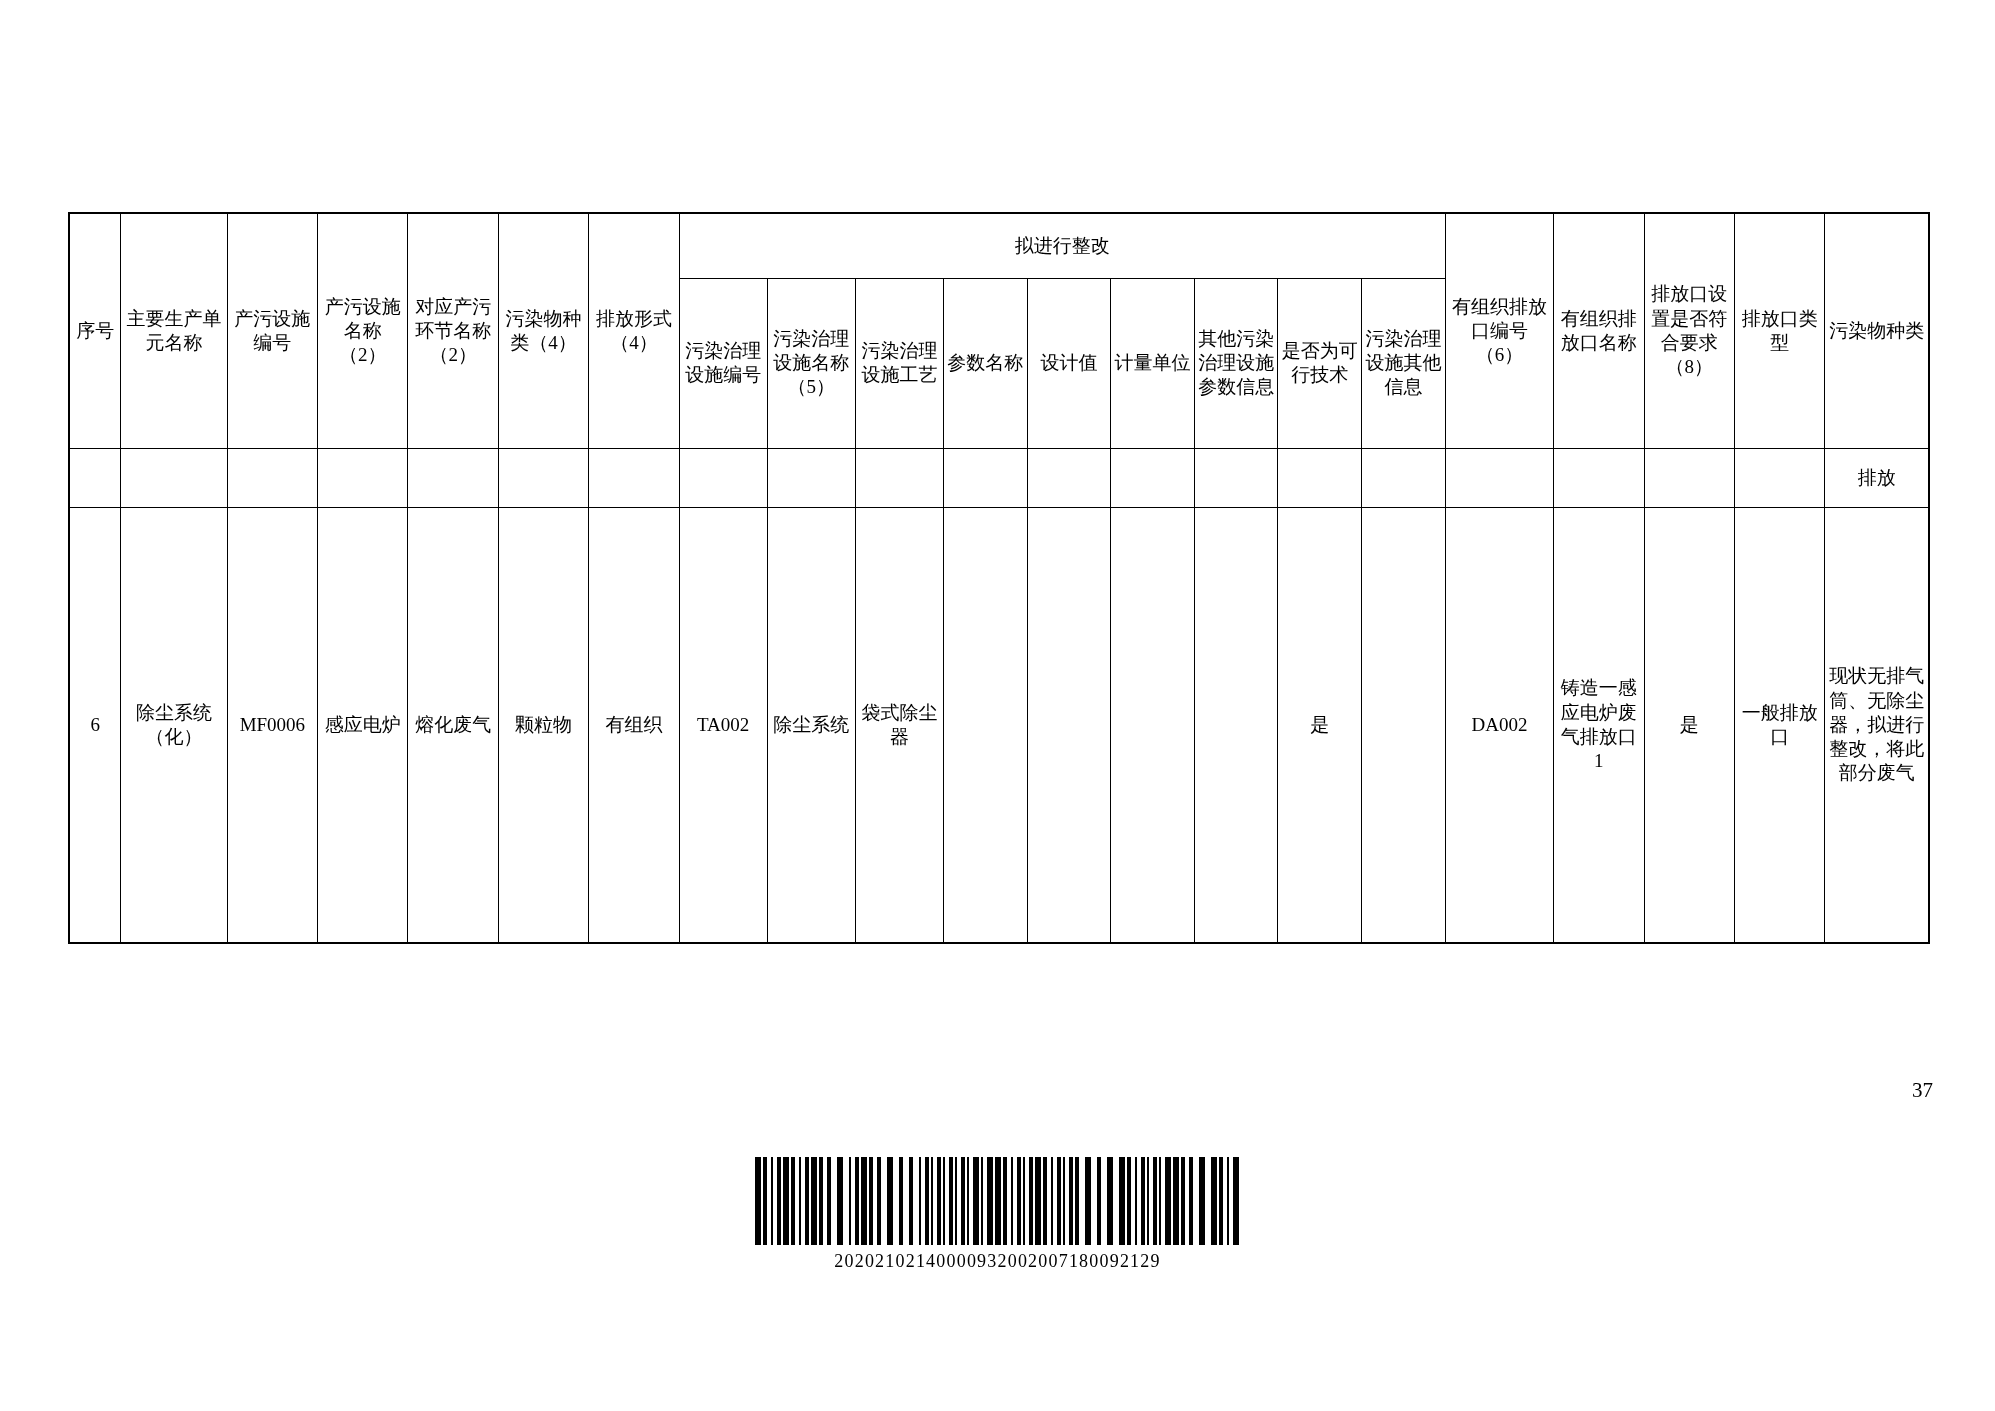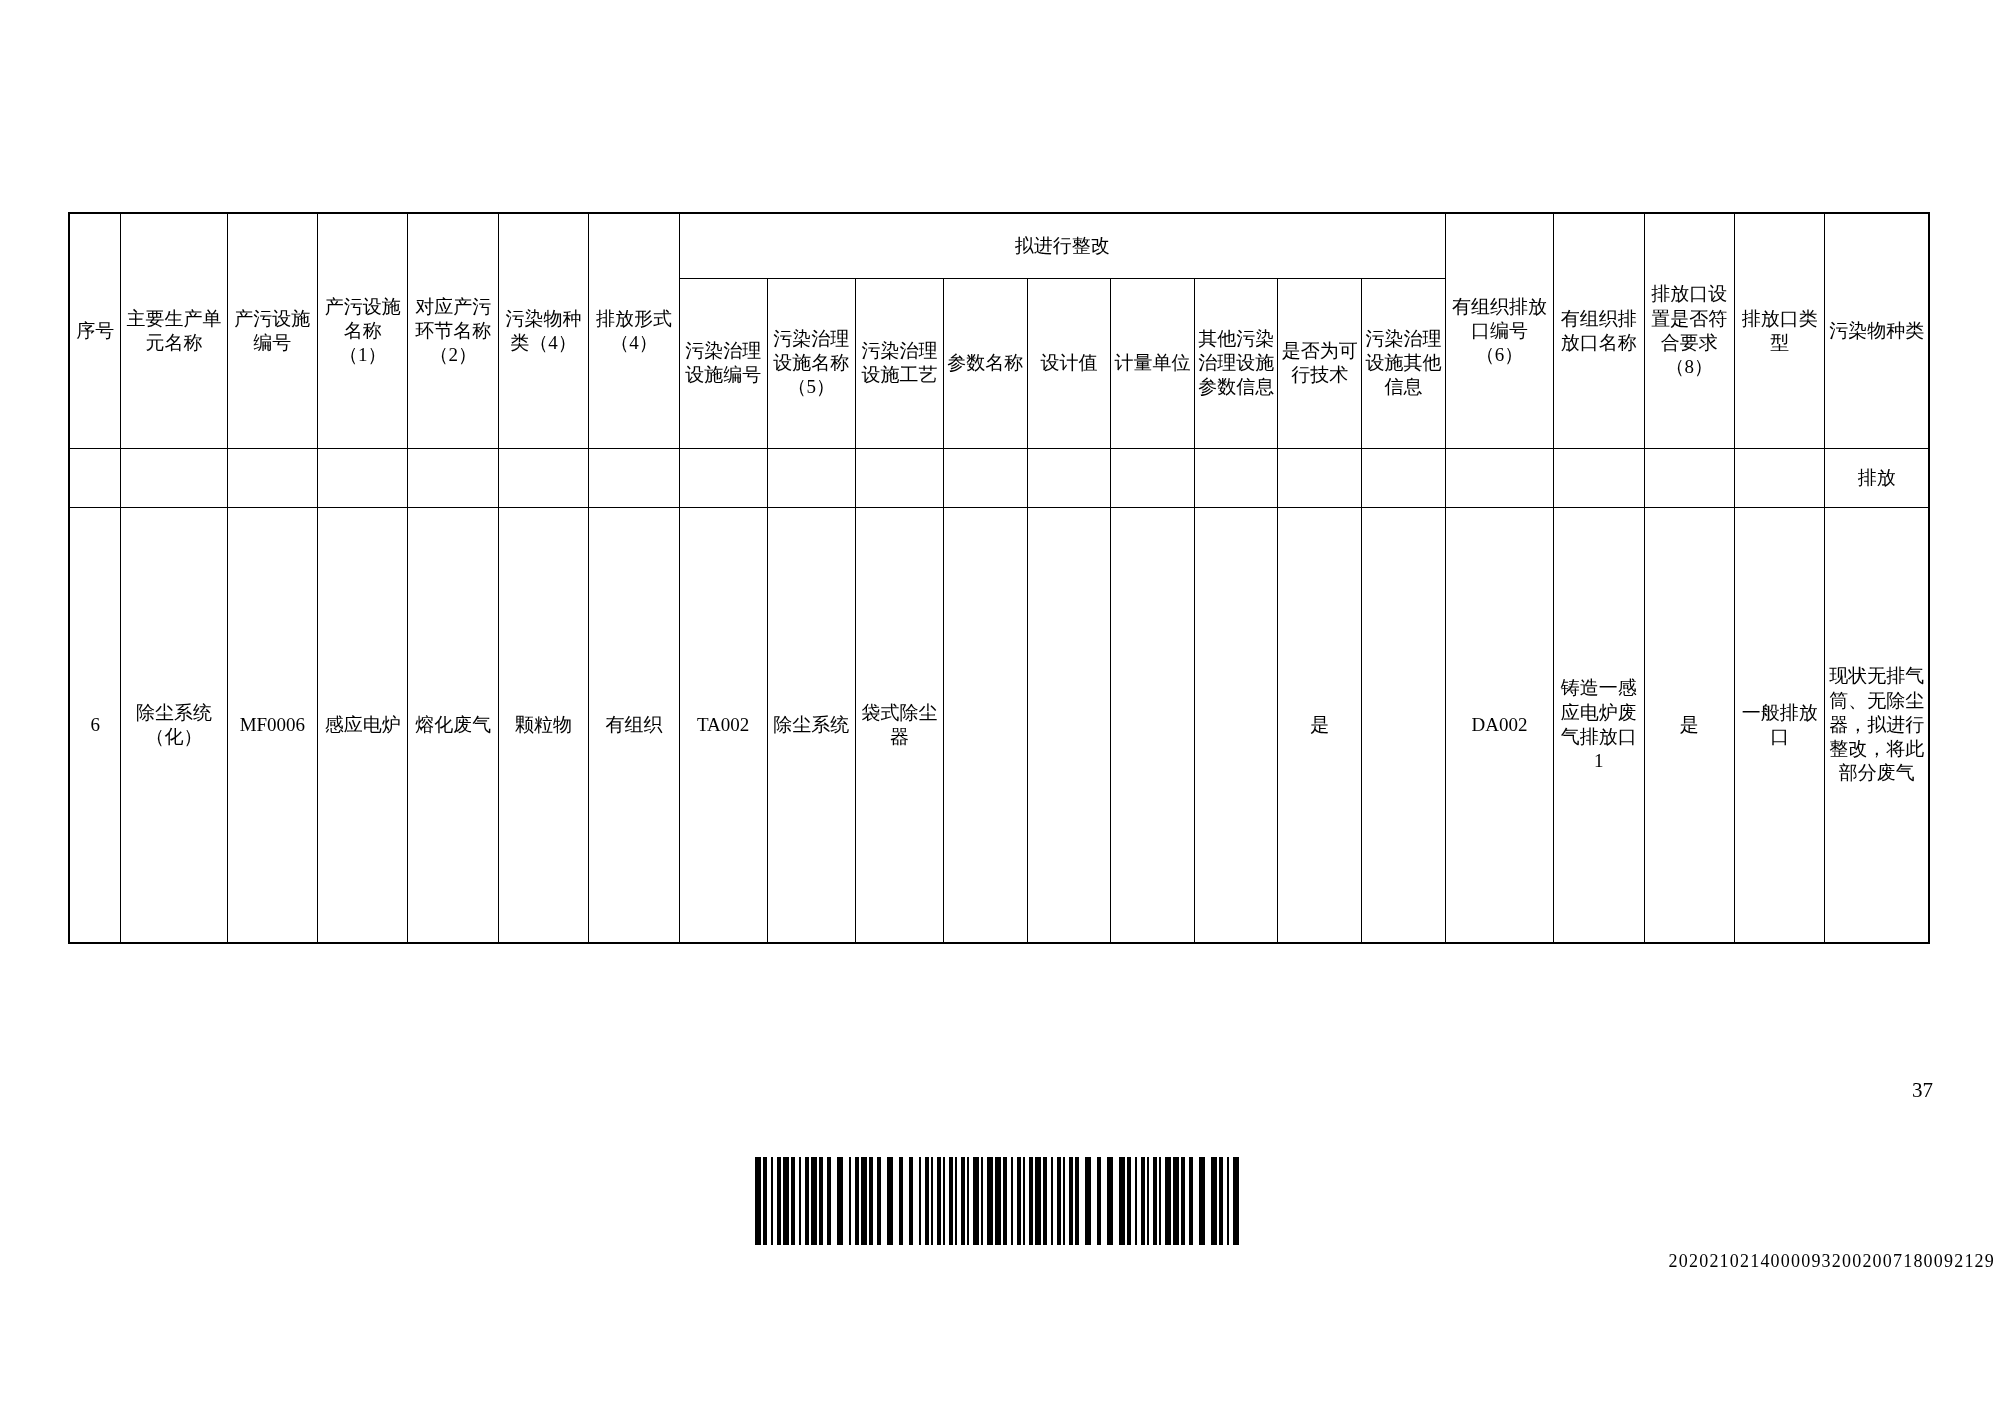--- a/index.html
+++ b/index.html
@@ -85,21 +85,20 @@
     display: inline-block;
     height: 88px;
     background: #000;
     vertical-align: top;
   }
   .barcode-num {
     margin-top: 6px;
     font-size: 18px;
     letter-spacing: 1.2px;
     font-family: "Liberation Serif", "DejaVu Serif", serif;
-    text-align: right;
   }
   .c-seq { width: 46px; }
   .c-unit { width: 94px; }
   .c-fno { width: 80px; }
   .c-fname { width: 80px; }
   .c-link { width: 80px; }
   .c-pol { width: 80px; }
   .c-form { width: 80px; }
   .c-tno { width: 78px; }
   .c-tname { width: 78px; }
@@ -144,21 +143,21 @@
           <col class="c-outname">
           <col class="c-outreq">
           <col class="c-outtype">
         <col class="c-otherinfo">
       </colgroup>
       <thead>
         <tr>
           <td rowspan="2" class="hdr-cell">序号</td>
           <td rowspan="2" class="hdr-cell">主要生产单元名称</td>
           <td rowspan="2" class="hdr-cell">产污设施编号</td>
-          <td rowspan="2" class="hdr-cell">产污设施名称（1）</td>
+          <td rowspan="2" class="hdr-cell">产污设施名称（2）</td>
           <td rowspan="2" class="hdr-cell">对应产污环节名称（2）</td>
           <td rowspan="2" class="hdr-cell">污染物种类（4）</td>
           <td rowspan="2" class="hdr-cell">排放形式（4）</td>
           <td colspan="9" class="grp-head">拟进行整改</td>
           <td rowspan="2" class="hdr-cell">有组织排放口编号（6）</td>
           <td rowspan="2" class="hdr-cell">有组织排放口名称</td>
           <td rowspan="2" class="hdr-cell">排放口设置是否符合要求（8）</td>
           <td rowspan="2" class="hdr-cell">排放口类型</td>
           <td rowspan="2" class="hdr-cell">污染物种类</td>
         </tr>

